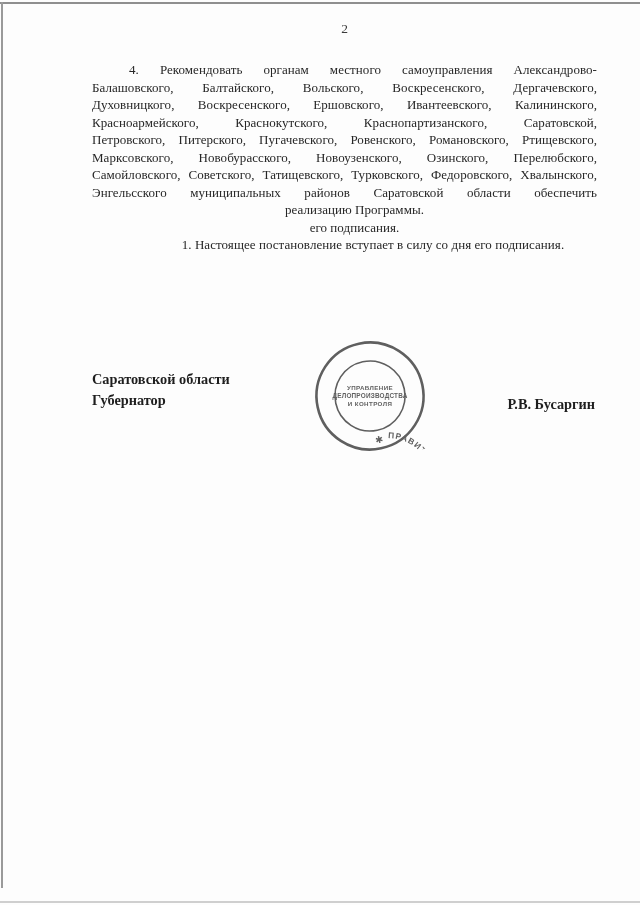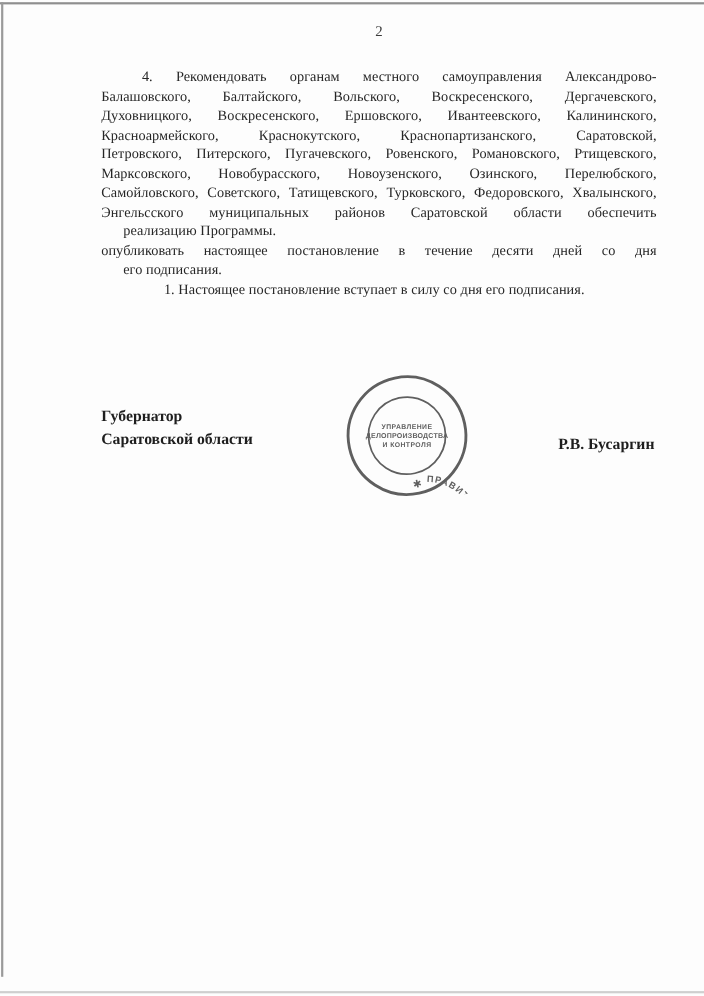--- a/index.html
+++ b/index.html
@@ -24,21 +24,21 @@
     text-align:center; font-size:13.5px; color:#3a3a3a;
   }
 
   .textblock {
     position:absolute; left:92px; top:61px; width:505px;
     font-size:13px; line-height:17.5px; color:#262626;
     letter-spacing:0.05px;
   }
   .line { height:17.5px; overflow:hidden; white-space:nowrap; }
   .jline { text-align:justify; text-align-last:justify; }
-  .plain { text-align:left;margin-left:20px; }
+  .plain { text-align:center;margin-left:20px; }
   .indent { padding-left:37px; }
 
   .signature {
     position:absolute; left:92px; top:369px; width:505px; height:60px;
     font-weight:bold; font-size:14.3px; color:#1e1e1e;
   }
   .sig-left { position:absolute; left:0; top:0; line-height:21px; }
   .sig-name { position:absolute; right:2px; top:27px; }
 
   .stamp {
@@ -64,30 +64,29 @@
       <div class="line jline">Балашовского, Балтайского, Вольского, Воскресенского, Дергачевского,</div>
       <div class="line jline">Духовницкого, Воскресенского, Ершовского, Ивантеевского, Калининского,</div>
       <div class="line jline">Красноармейского, Краснокутского, Краснопартизанского, Саратовской,</div>
       <div class="line jline">Петровского, Питерского, Пугачевского, Ровенского, Романовского, Ртищевского,</div>
       <div class="line jline">Марксовского, Новобурасского, Новоузенского, Озинского, Перелюбского,</div>
       <div class="line jline">Самойловского, Советского, Татищевского, Турковского, Федоровского, Хвалынского,</div>
       <div class="line jline">Энгельсского муниципальных районов Саратовской области обеспечить</div>
       <div class="line plain">реализацию Программы.</div>
     </div>
     <div>
-      <div class="line jline">опубликовать настоящее постановление в течение десяти дней со дня</div>
       <div class="line plain">его подписания.</div>
       <div class="line plain indent">1. Настоящее постановление вступает в силу со дня его подписания.</div>
     </div>
   </div>
 
   <div class="signature">
     <div class="sig-left">
+      <div>Саратовской области</div>
       <div>Губернатор</div>
-      <div>Саратовской области</div>
     </div>
     <div class="sig-name">Р.В. Бусаргин</div>
   </div>
 
   <div class="stamp">
     <svg width="126" height="126" viewBox="0 0 126 126">
       <defs>
         <path id="ringPath" d="M 63 107 A 44 44 0 1 1 62.98 107"></path>
       </defs>
       <circle cx="63" cy="63" r="53.5" fill="none" stroke-width="2.6" stroke="#4f4f4f"></circle>

